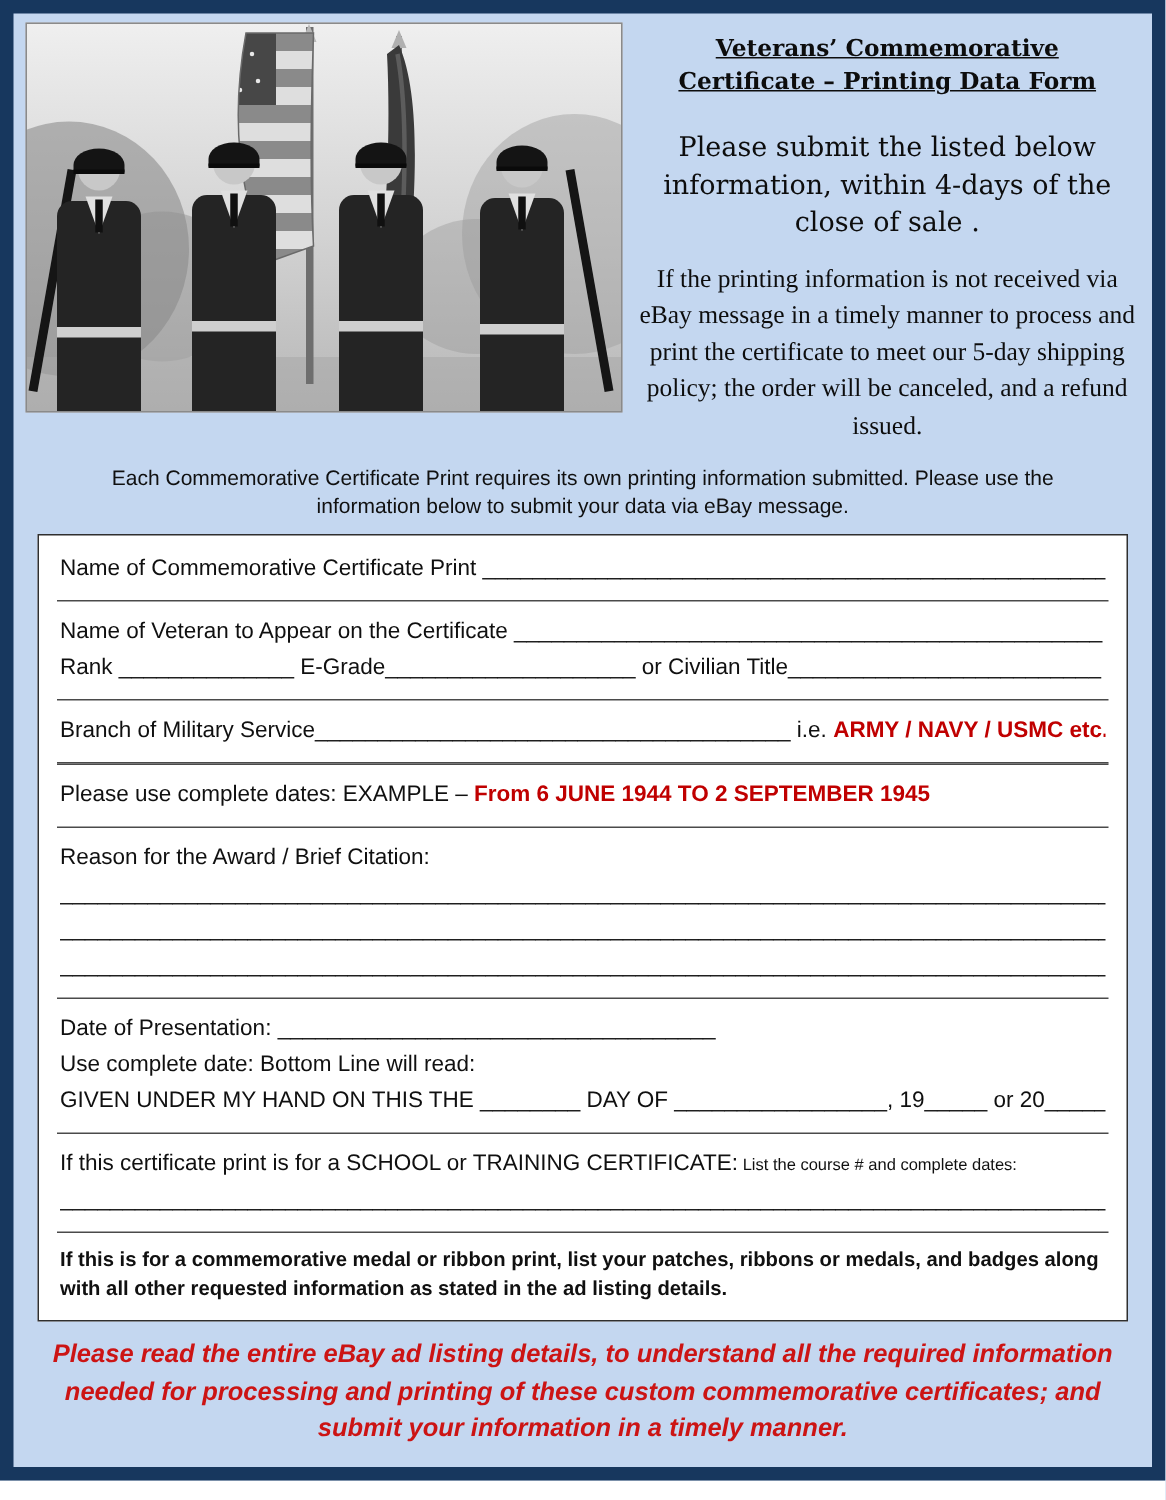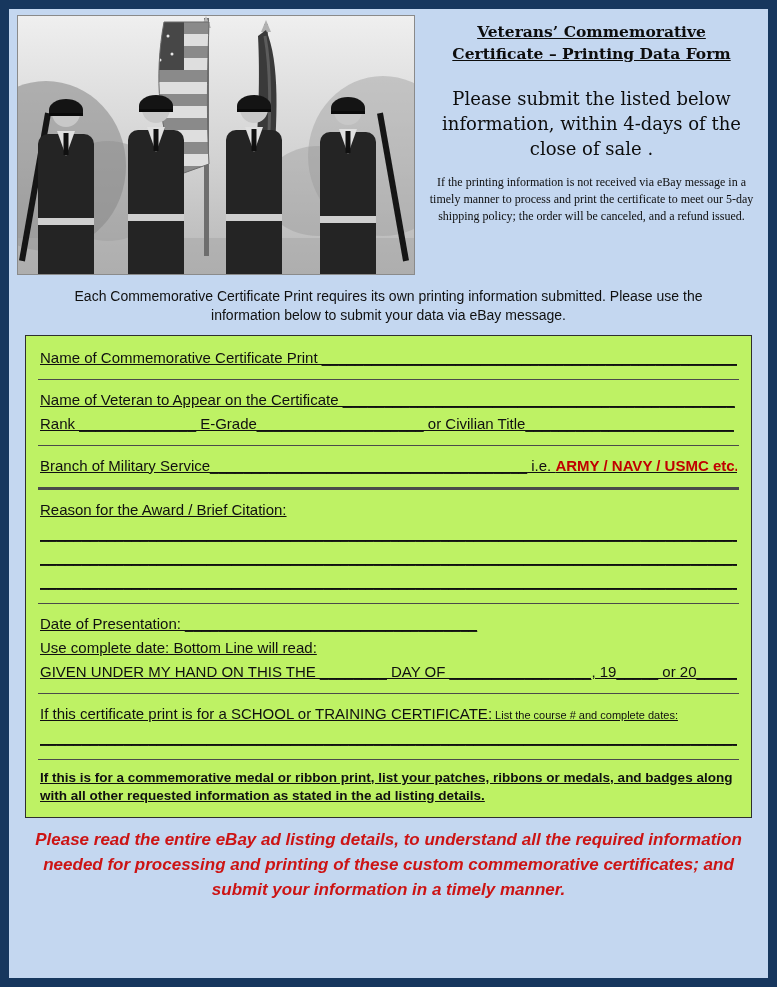--- a/index.html
+++ b/index.html
@@ -31,32 +31,32 @@
   .title{
     font-family:"DejaVu Serif", serif;font-weight:bold;font-size:15.5px;
     line-height:1.45;color:#0d0d0d;
   }
   .title .u{text-decoration:underline;}
   .subtitle{
     font-family:"DejaVu Serif", serif;font-size:18px;line-height:1.4;
     margin-top:20px;color:#0d0d0d;
   }
   .warning{
-    font-family:"Liberation Serif", serif;font-size:12px;line-height:1.45;
+    font-family:"Liberation Serif", serif;font-size:17px;line-height:1.45;
     margin-top:12px;color:#0d0d0d;
   }
   
   .intro{
     text-align:center;font-size:14px;line-height:1.35;
     padding:10px 34px 6px 34px;color:#101010;
   }
   
   .form-box{
-    margin:4px 16px 6px 16px;background:#bef264;border:1px solid #2f2f2f;
-    padding:2px 12px;font-size:15px;color:#101010;overflow:hidden;text-decoration:underline;
+    margin:4px 16px 6px 16px;background:#ffffff;border:1px solid #2f2f2f;
+    padding:2px 12px;font-size:15px;color:#101010;overflow:hidden;
   }
   .s{padding:11px 2px 13px 2px;}
   .sep{border-top:1px solid #4a4a4a;}
   .line{white-space:nowrap;overflow:hidden;}
   .line + .line{margin-top:7px;}
   .blank-gap{margin-top:9px;}
   .red{color:var(--accent-red);font-weight:bold;}
   .small{font-size:11px;margin-top:37px;}
   .medal{
     font-weight:bold;font-size:13.5px;line-height:1.35;
@@ -166,20 +166,25 @@
 
     <div class="s">
       <div class="line">
         <span>Branch of Military Service______________________________________</span><span> i.e. </span><span class="red">ARMY / NAVY / USMC etc.</span>
       </div>
     </div>
     <div class="sep"></div>
 
     <div class="sep"></div>
 
+    <div class="s">
+      <div class="line">
+        <span>Please use complete dates: EXAMPLE – </span><span class="red">From 6 JUNE 1944 TO 2 SEPTEMBER 1945</span>
+      </div>
+    </div>
     <div class="sep"></div>
 
     <div class="s">
       <div class="line">Reason for the Award / Brief Citation:</div>
       <div class="line blank-gap">_____________________________________________________________________________________</div>
       <div class="line blank-gap">_____________________________________________________________________________________</div>
       <div class="line blank-gap">_____________________________________________________________________________________</div>
     </div>
     <div class="sep"></div>
 

